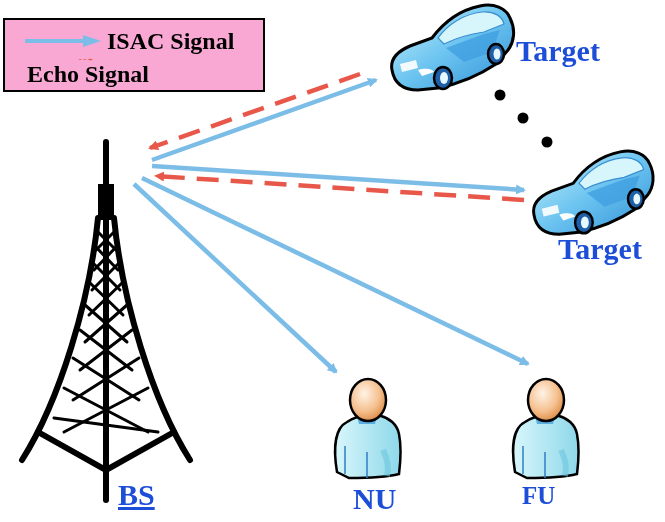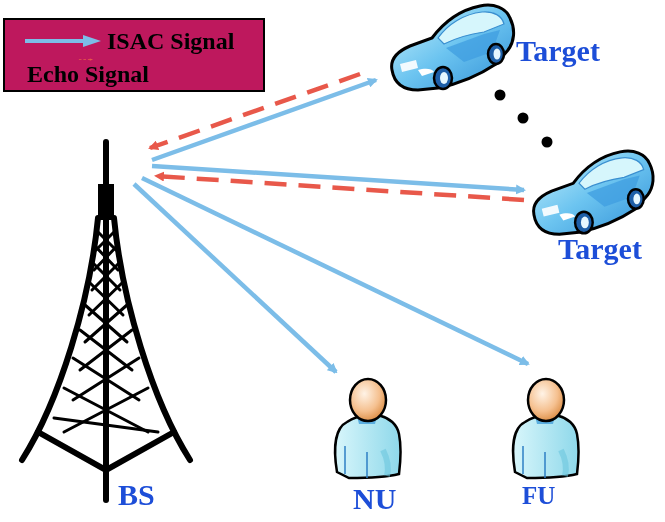--- a/index.html
+++ b/index.html
@@ -1,19 +1,19 @@
 <!DOCTYPE html>
 <html><head>
 <meta charset="utf-8">
 <style>
   html, body { margin: 0; padding: 0; background: #ffffff; }
   body { width: 665px; height: 522px; position: relative; overflow: hidden; font-family: "Liberation Serif", serif; }
   #scene { position: absolute; left: 0; top: 0; }
   .lbl { position: absolute; font-family: "Liberation Serif", serif; font-weight: bold; color: #1d4ed8; white-space: nowrap; }
-  .legend { position: absolute; left: 3px; top: 18px; width: 262px; height: 74px; border: 2px solid #000; box-sizing: border-box; background: #be185d; }
+  .legend { position: absolute; left: 3px; top: 18px; width: 262px; height: 74px; border: 2px solid #000; box-sizing: border-box; background: #f9a8d4; }
   .legend-row { position: absolute; left: 18px; height: 30px; display: flex; align-items: center; }
   .legend-row svg { width: 80px; height: 16px; }
   .legend-text { font-family: "Liberation Serif", serif; font-weight: bold; font-size: 24px; margin-left: 4px; }
 </style>
 </head>
 <body>
 
 <svg id="scene" width="665" height="522" viewBox="0 0 665 522" xmlns="http://www.w3.org/2000/svg">
   <defs>
     <marker id="arrBlue" markerWidth="10" markerHeight="10" refX="8" refY="5" orient="auto" markerUnits="userSpaceOnUse" viewBox="0 0 10 10">
@@ -118,15 +118,15 @@
     <svg viewBox="0 0 80 16">
       <line x1="2" y1="8" x2="62" y2="8" stroke="#e8584a" stroke-width="4" stroke-dasharray="14,10"></line>
       <path d="M60,2 L78,8 L60,14 Z" fill="#e8584a"></path>
     </svg>
     <span class="legend-text">Echo Signal</span>
   </div>
 </div>
 
 <div class="lbl" style="left:516px; top:34px; font-size:30px;">Target</div>
 <div class="lbl" style="left:558px; top:232px; font-size:30px;">Target</div>
-<div class="lbl" style="left:118px; top:478px; font-size:30px;">BS</div>
+<div class="lbl" style="left:118px; top:478px; font-size:30px;text-decoration:underline;">BS</div>
 <div class="lbl" style="left:353px; top:482px; font-size:30px;">NU</div>
 <div class="lbl" style="left:522px; top:482px; font-size:25px;">FU</div>
 
 </body></html>

